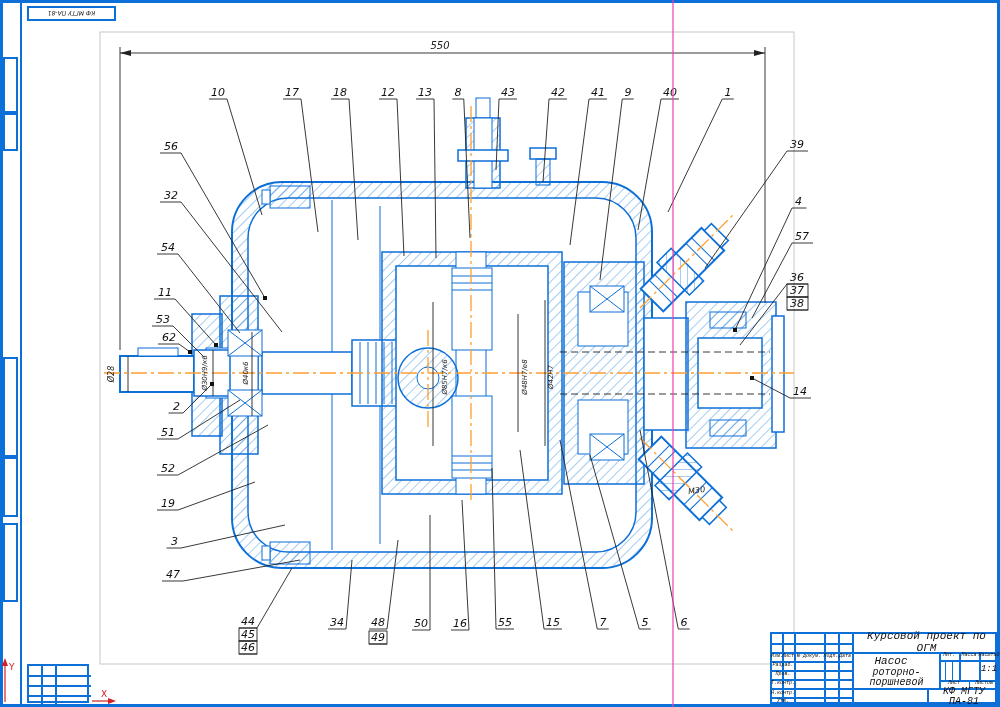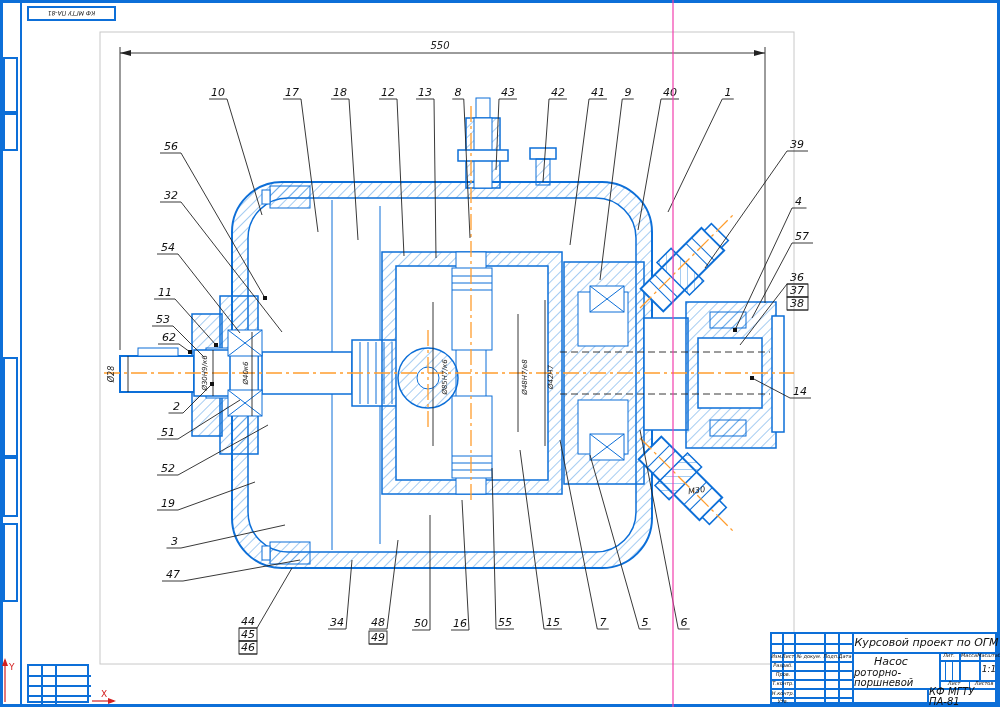--- a/index.html
+++ b/index.html
@@ -10,21 +10,21 @@
   .abs{position:absolute;box-sizing:border-box;}
   .bluebox{border:2px solid #0d6fd8;background:#fff;}
   .vline{background:#0d6fd8;width:2px;}
   .stamp{font-size:6px;font-style:italic;color:#222;white-space:nowrap;
          display:flex;align-items:center;justify-content:center;transform:rotate(180deg);}
   
   .tb{position:absolute;left:770px;top:632px;width:227px;height:72px;
       box-sizing:border-box;border:2px solid #0d6fd8;background:#fff;}
   .tb .l{position:absolute;background:#0d6fd8;}
   .tb .txt{position:absolute;color:#111;font-style:italic;display:flex;
-           align-items:center;justify-content:center;text-align:left;line-height:1.05;}
+           align-items:center;justify-content:center;text-align:center;line-height:1.05;font-family:Liberation Mono, monospace;}
   .tiny{font-size:5px;}
   .svgscene{position:absolute;left:0;top:0;}
   .b{stroke:#0d6fd8;fill:none;stroke-width:2;}
   .b15{stroke:#0d6fd8;fill:none;stroke-width:1.5;}
   .b1{stroke:#0d6fd8;fill:none;stroke-width:1;}
   .w{fill:#ffffff;}
   .h{fill:url(#hatch);}
   .k{stroke:#222;stroke-width:0.9;fill:none;}
   .o{stroke:#ff9d2e;stroke-width:1.3;fill:none;stroke-dasharray:16 4 3 4;}
   .gray{stroke:#c8c8c8;stroke-width:1;fill:none;}

